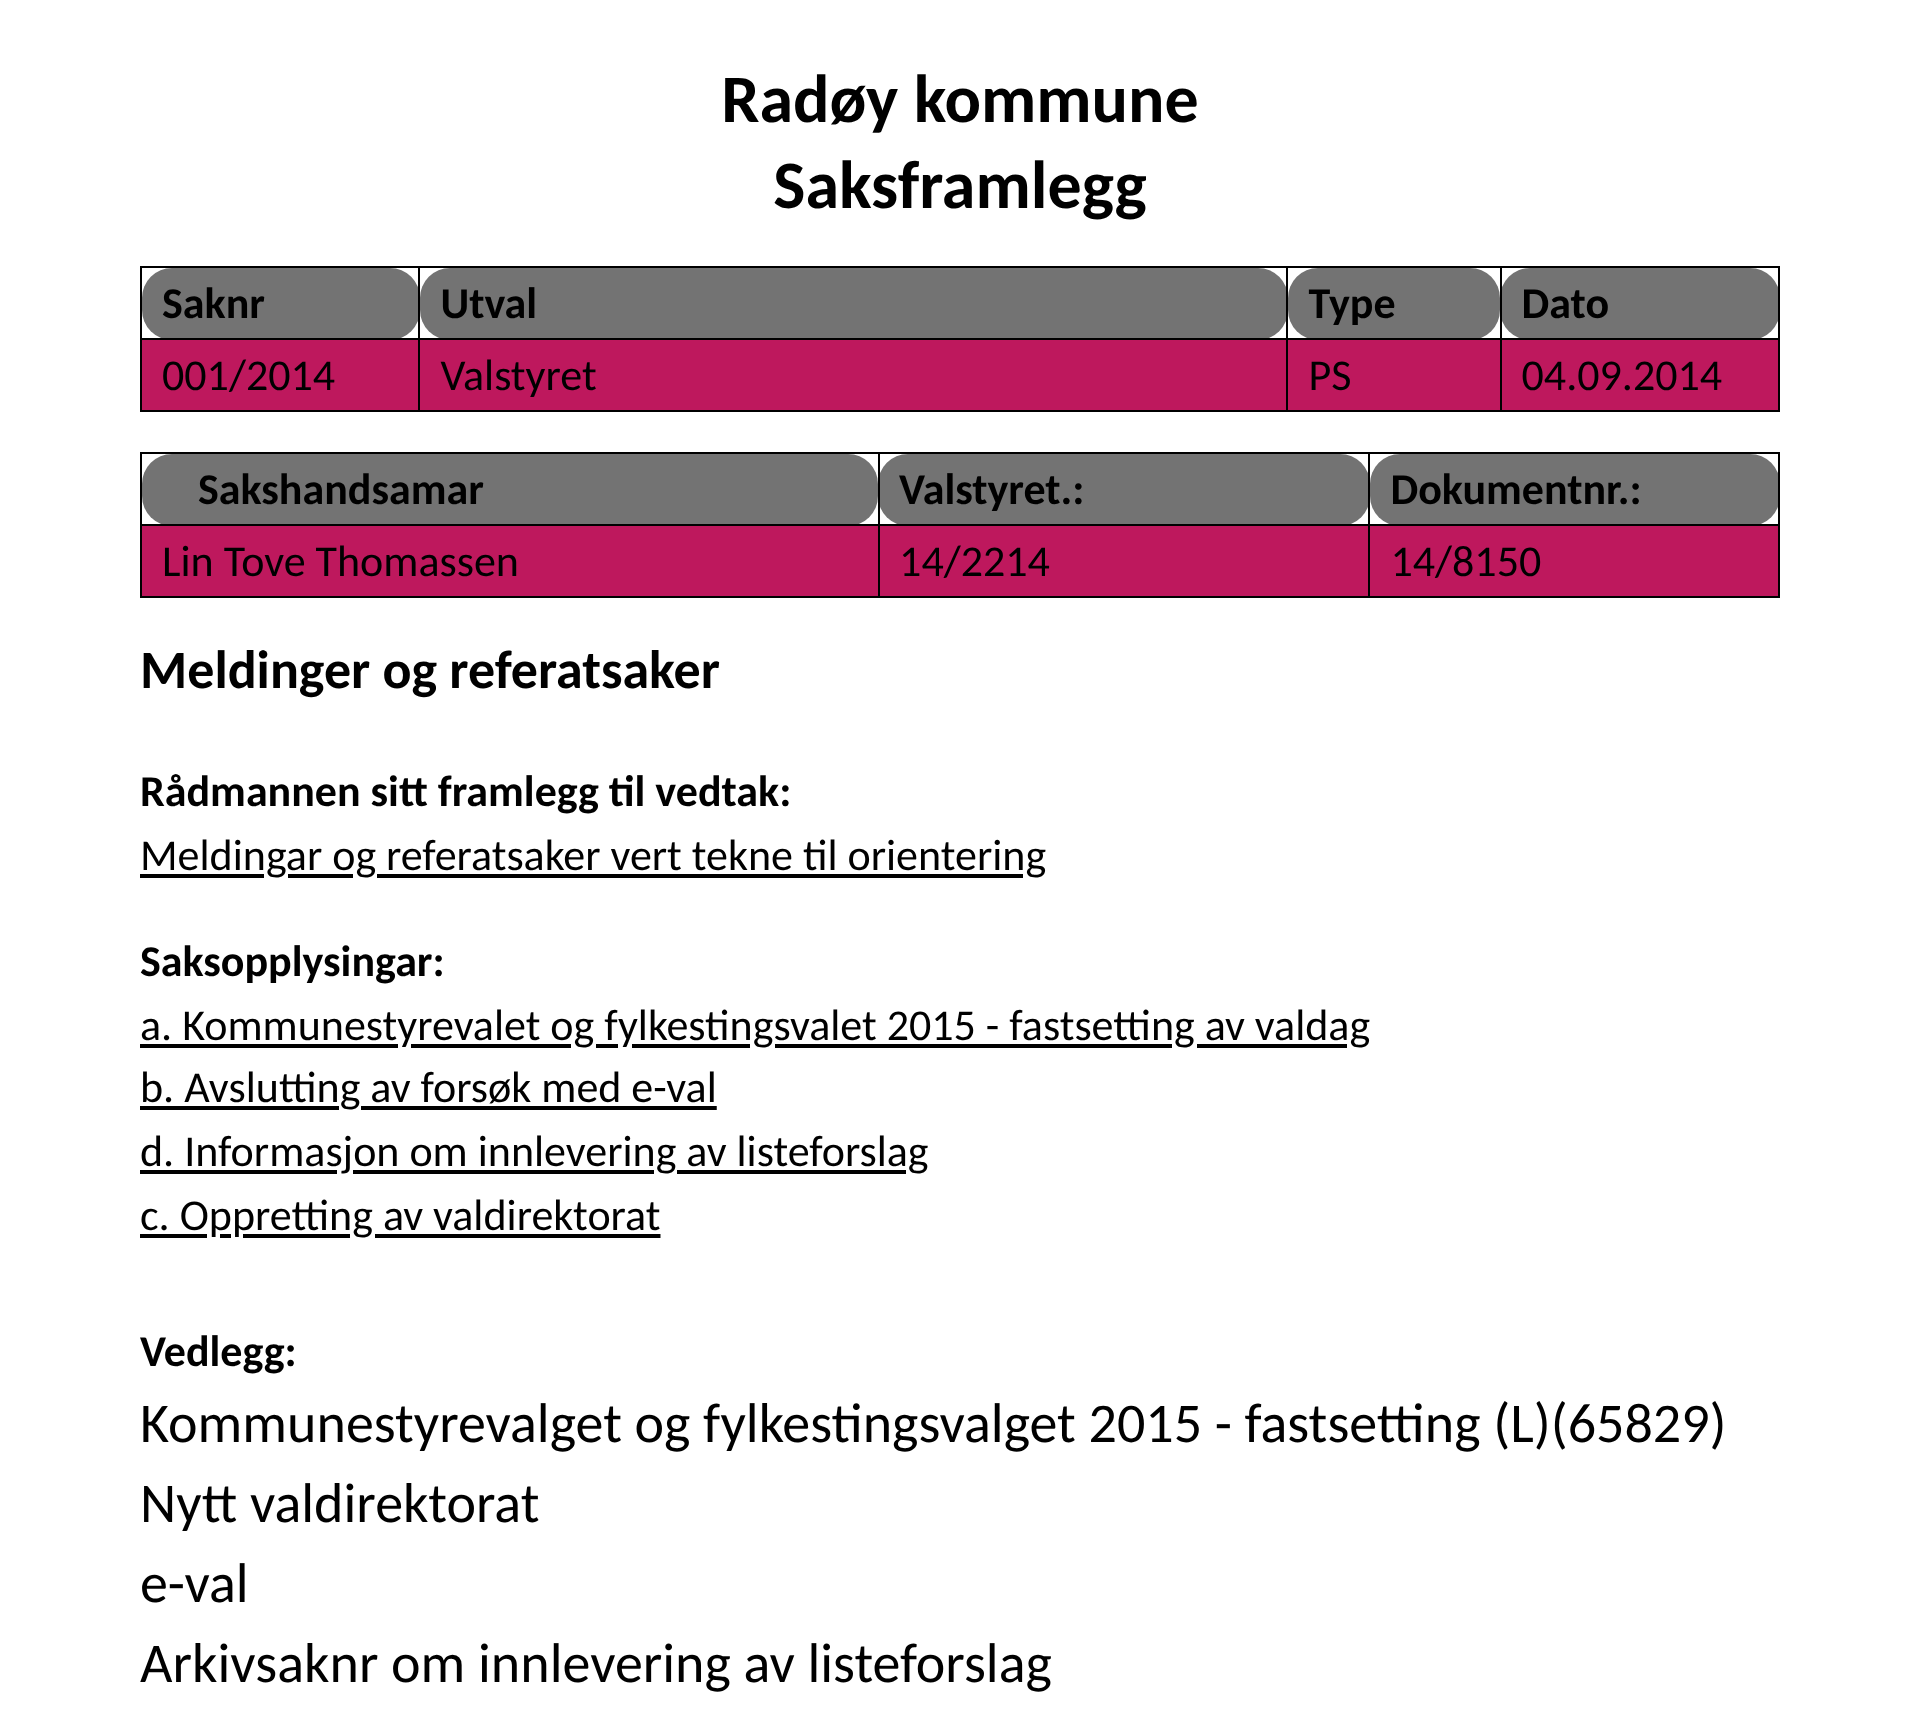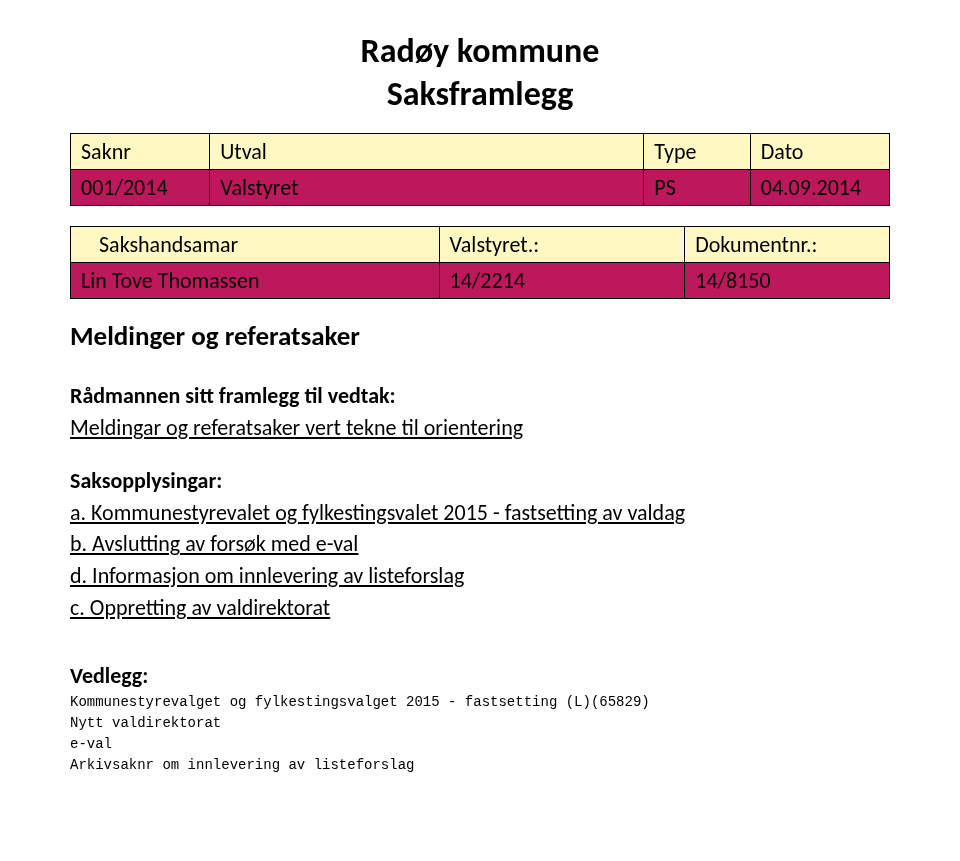--- a/index.html
+++ b/index.html
@@ -39,22 +39,23 @@
   table.case-table td,
   table.handler-table th,
   table.handler-table td {
     border: 1px solid #000000;
     padding: 4px 10px 4px 10px;
     text-align: left;
     vertical-align: middle;
     height: 32px;
   }
   table th {
-    background: #fef9c3;
-    font-weight: normal;
+    background: #737373;
+    font-weight: bold;
+    border-radius: 15px;
   }
   table td {
     background: #be185d;
   }
   .case-table .col-saknr { width: 17%; }
   .case-table .col-utval { width: 53%; }
   .case-table .col-type { width: 13%; }
   .case-table .col-dato { width: 17%; }
 
   .handler-table .col-name { width: 45%; padding-left: 28px; }
@@ -86,23 +87,22 @@
   }
   .list-block div {
     margin-bottom: 2px;
   }
   .vedlegg-title {
     font-size: 22px;
     font-weight: bold;
     margin-bottom: 4px;
   }
   .vedlegg-list {
-    font-size: 14px;
+    font-size: 28px;
     line-height: 1.35;
-    font-family: Liberation Mono, monospace;
   }
   .vedlegg-list div {
     margin-bottom: 2px;
   }
 </style>
 </head>
 <body>
 
 <div class="header">
   <h1>Radøy kommune</h1>

